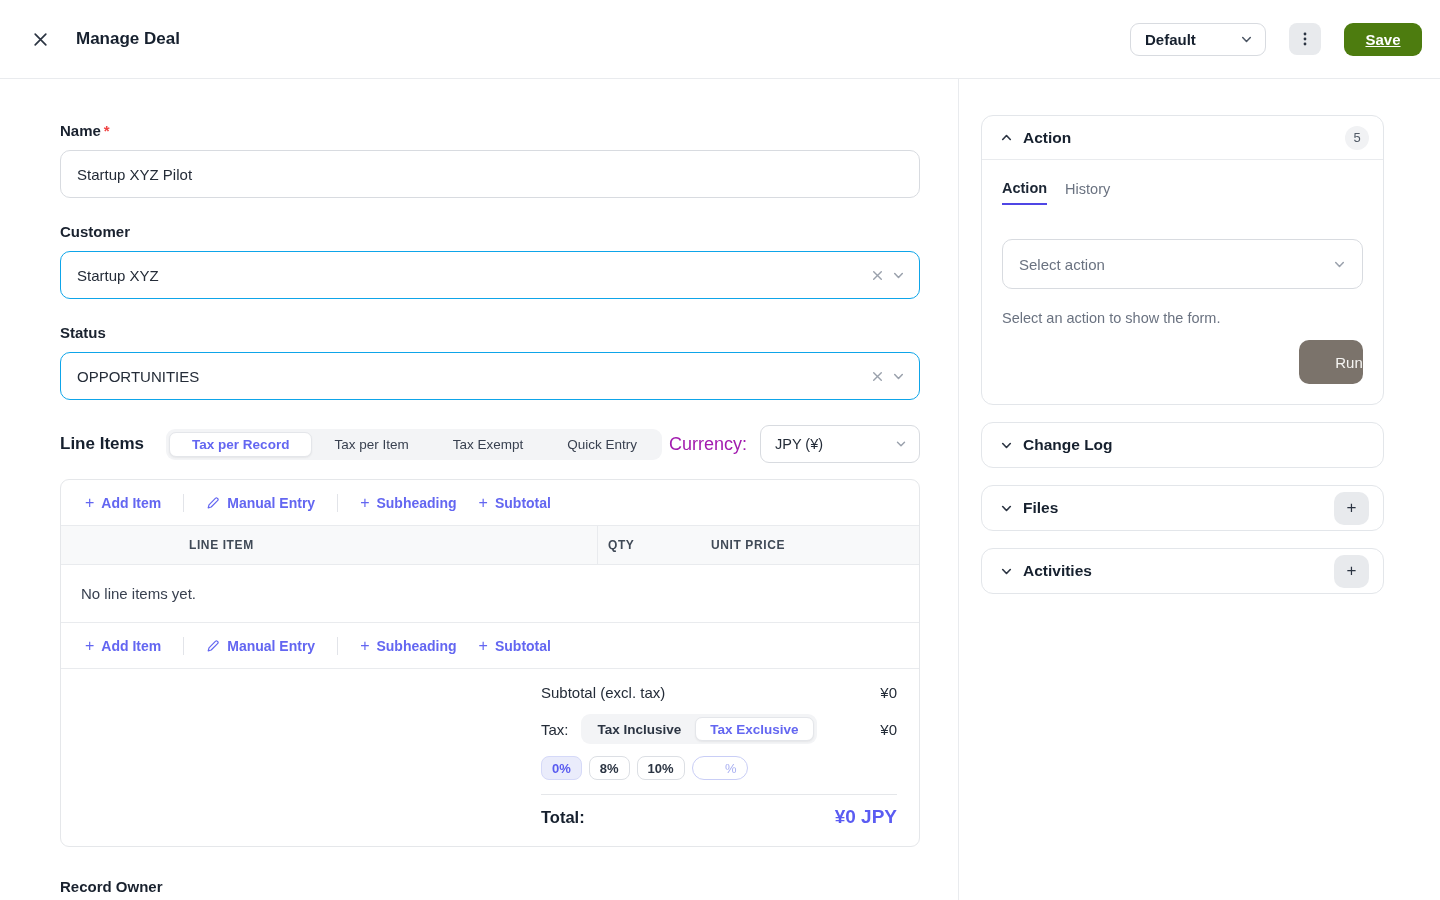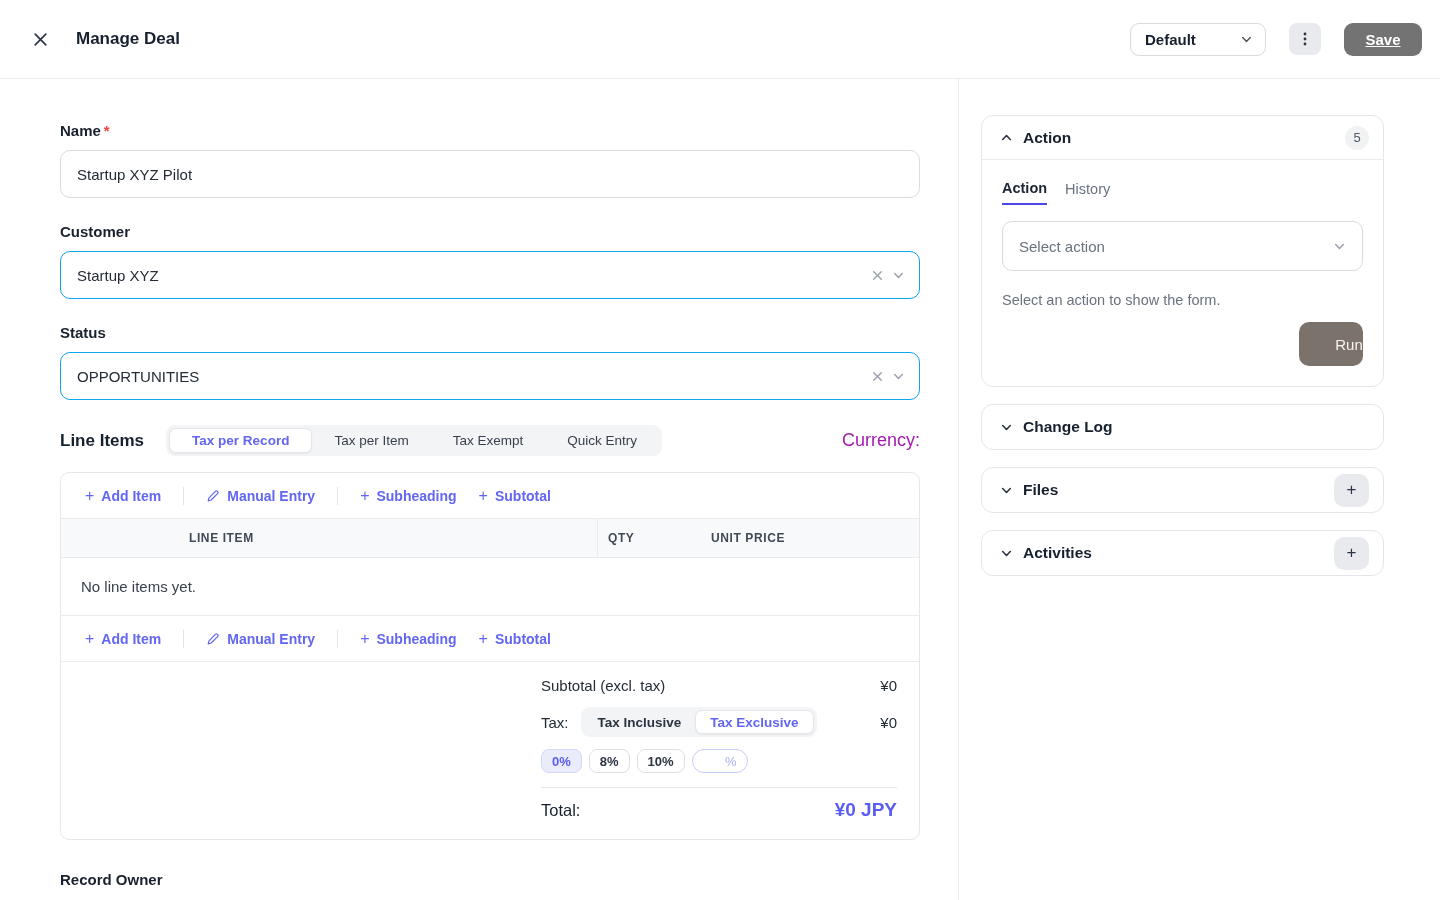--- a/index.html
+++ b/index.html
@@ -10,21 +10,21 @@
   .topbar { height:79px; display:flex; align-items:center; padding:0 18px 0 32px;
     border-bottom:1px solid #e9ebee; }
   .icon-btn { background:none; border:none; cursor:pointer; display:flex; align-items:center; justify-content:center; }
   .page-title { font-size:17px; font-weight:700; margin-left:27px; color:#16202e; }
   .topbar-right { margin-left:auto; display:flex; align-items:center; gap:23px; }
   .preset-select { width:136px; height:33px; border:1px solid #d8dbe0; border-radius:9px;
     display:flex; align-items:center; padding:0 12px 0 14px; cursor:pointer; background:#fff; }
   .preset-select span { font-size:15px; font-weight:700; color:#16202e; flex:1; }
   .kebab-btn { width:32px; height:32px; border:none; border-radius:8px; background:#e8eaed; cursor:pointer;
     display:flex; align-items:center; justify-content:center; }
-  .save-btn { width:78px; height:33px; border:none; border-radius:9px; background:#737373; color:#fff;
+  .save-btn { width:78px; height:33px; border:none; border-radius:9px; background:#4d7c0f; color:#fff;
     font-size:15px; font-weight:700; cursor:pointer; font-family:inherit;text-decoration:underline; }
 
   
   .content { display:flex; height:821px; }
   .main { width:959px; border-right:1px solid #e9ebee; padding:43px 38px 0 60px; overflow:hidden; }
   .sidebar { flex:1; padding:36px 56px 0 22px; }
 
   
   .field { margin-bottom:25px; }
   .field-label { display:block; font-size:15px; font-weight:700; color:#19212e; margin-bottom:11px; }
@@ -82,36 +82,36 @@
     color:#2b3442; padding:0 14px; height:24px; border-radius:7px; cursor:pointer; white-space:nowrap; }
   .toggle-opt.active { background:#fff; color:#6366f1; border:1px solid #e4e6ea; box-shadow:0 1px 2px rgba(0,0,0,.06); }
   .chips-row { margin-top:12px; display:flex; align-items:center; gap:7px; }
   .chip { height:24px; padding:0 10px; border-radius:8px; border:1px solid #dcdfe4; background:#fff;
     font-family:inherit; font-size:13px; font-weight:700; color:#2b3442; cursor:pointer; }
   .chip.active { background:#eaecfb; border-color:#d5d9f8; color:#5a5cf0; }
   .chip-input { width:56px; height:24px; border:1px solid #c9cef6; border-radius:12px;
     font-family:inherit; font-size:13px; text-align:right; padding:0 10px; color:#5a5cf0; }
   .chip-input::placeholder { color:#a8aff1; }
   .t-divider { border:none; border-top:1px solid #e5e7ea; margin:14px 0 11px 0; }
-  .total-label { font-size:16.5px; font-weight:400; color:#16202e; }
+  .total-label { font-size:16.5px; font-weight:700; color:#16202e; }
   .total-value { font-size:19px; font-weight:700; color:#5b5cf2; }
 
   
   .panel { width:403px; border:1px solid #e3e6ea; border-radius:12px; background:#fff; margin-bottom:17px; }
   .panel-head { height:44px; display:flex; align-items:center; padding:0 14px 0 18px; cursor:pointer; }
   .panel-title { font-size:15.5px; font-weight:700; color:#16202e; margin-left:10px; }
   .panel-badge { margin-left:auto; width:24px; height:24px; border-radius:50%; background:#f1f2f4;
     display:flex; align-items:center; justify-content:center; font-size:13px; color:#515a66; }
   .panel-head.bordered { border-bottom:1px solid #e9ebee; }
   .panel-body { padding:20px; }
   .ptabs { display:flex; gap:18px; }
   .ptab { border:none; background:none; font-family:inherit; font-size:14.5px; cursor:pointer;
     color:#6a7280; font-weight:500; padding-bottom:7px; }
   .ptab.active { color:#1c2634; font-weight:700; border-bottom:2px solid #4f46e5; }
-  .action-select { margin-top:16px; height:50px; border:1px solid #d8dbe0; border-radius:10px;
+  .action-select { margin-top:34px; height:50px; border:1px solid #d8dbe0; border-radius:10px;
     display:flex; align-items:center; padding:0 16px; cursor:pointer; }
   .action-select span { flex:1; font-size:15px; color:#6a7280; }
   .panel-hint { margin-top:21px; font-size:14.5px; color:#6a7280; }
   .run-row { display:flex; justify-content:flex-end; margin-top:14px; }
   .run-btn { width:64px; height:44px; border:none; border-radius:10px; background:#7b736b;
     color:#f6f5f3; font-family:inherit; font-size:15px; cursor:pointer;padding-left:36px; }
   .add-btn { margin-left:auto; width:35px; height:33px; border:none; border-radius:10px; background:#e8eaed;
     cursor:pointer; display:flex; align-items:center; justify-content:center; }
   .add-btn .plus-glyph::before { content:"+"; font-size:17px; color:#2b3442; }
 </style>
@@ -185,20 +185,26 @@
     <div class="li-header">
       <div class="li-title">Line Items</div>
       <div class="tabgroup">
         <button class="tab active">Tax per Record</button>
         <button class="tab">Tax per Item</button>
         <button class="tab">Tax Exempt</button>
         <button class="tab">Quick Entry</button>
       </div>
       <div class="currency-wrap">
         <span class="currency-label">Currency:</span>
+        <div class="currency-select">
+          <span>JPY (¥)</span>
+          <svg width="12" height="12" viewBox="0 0 12 12">
+              <path d="M2.5 4.2L6 7.8l3.5-3.6" stroke="#9aa1ac" stroke-width="1.4" fill="none" stroke-linecap="round" stroke-linejoin="round"></path>
+            </svg>
+        </div>
       </div>
     </div>
 
     <div class="li-card">
 
       <div class="li-toolbar">
         <button class="tool-link">
             <span class="plus"></span>
             <span>Add Item</span>
           </button>

